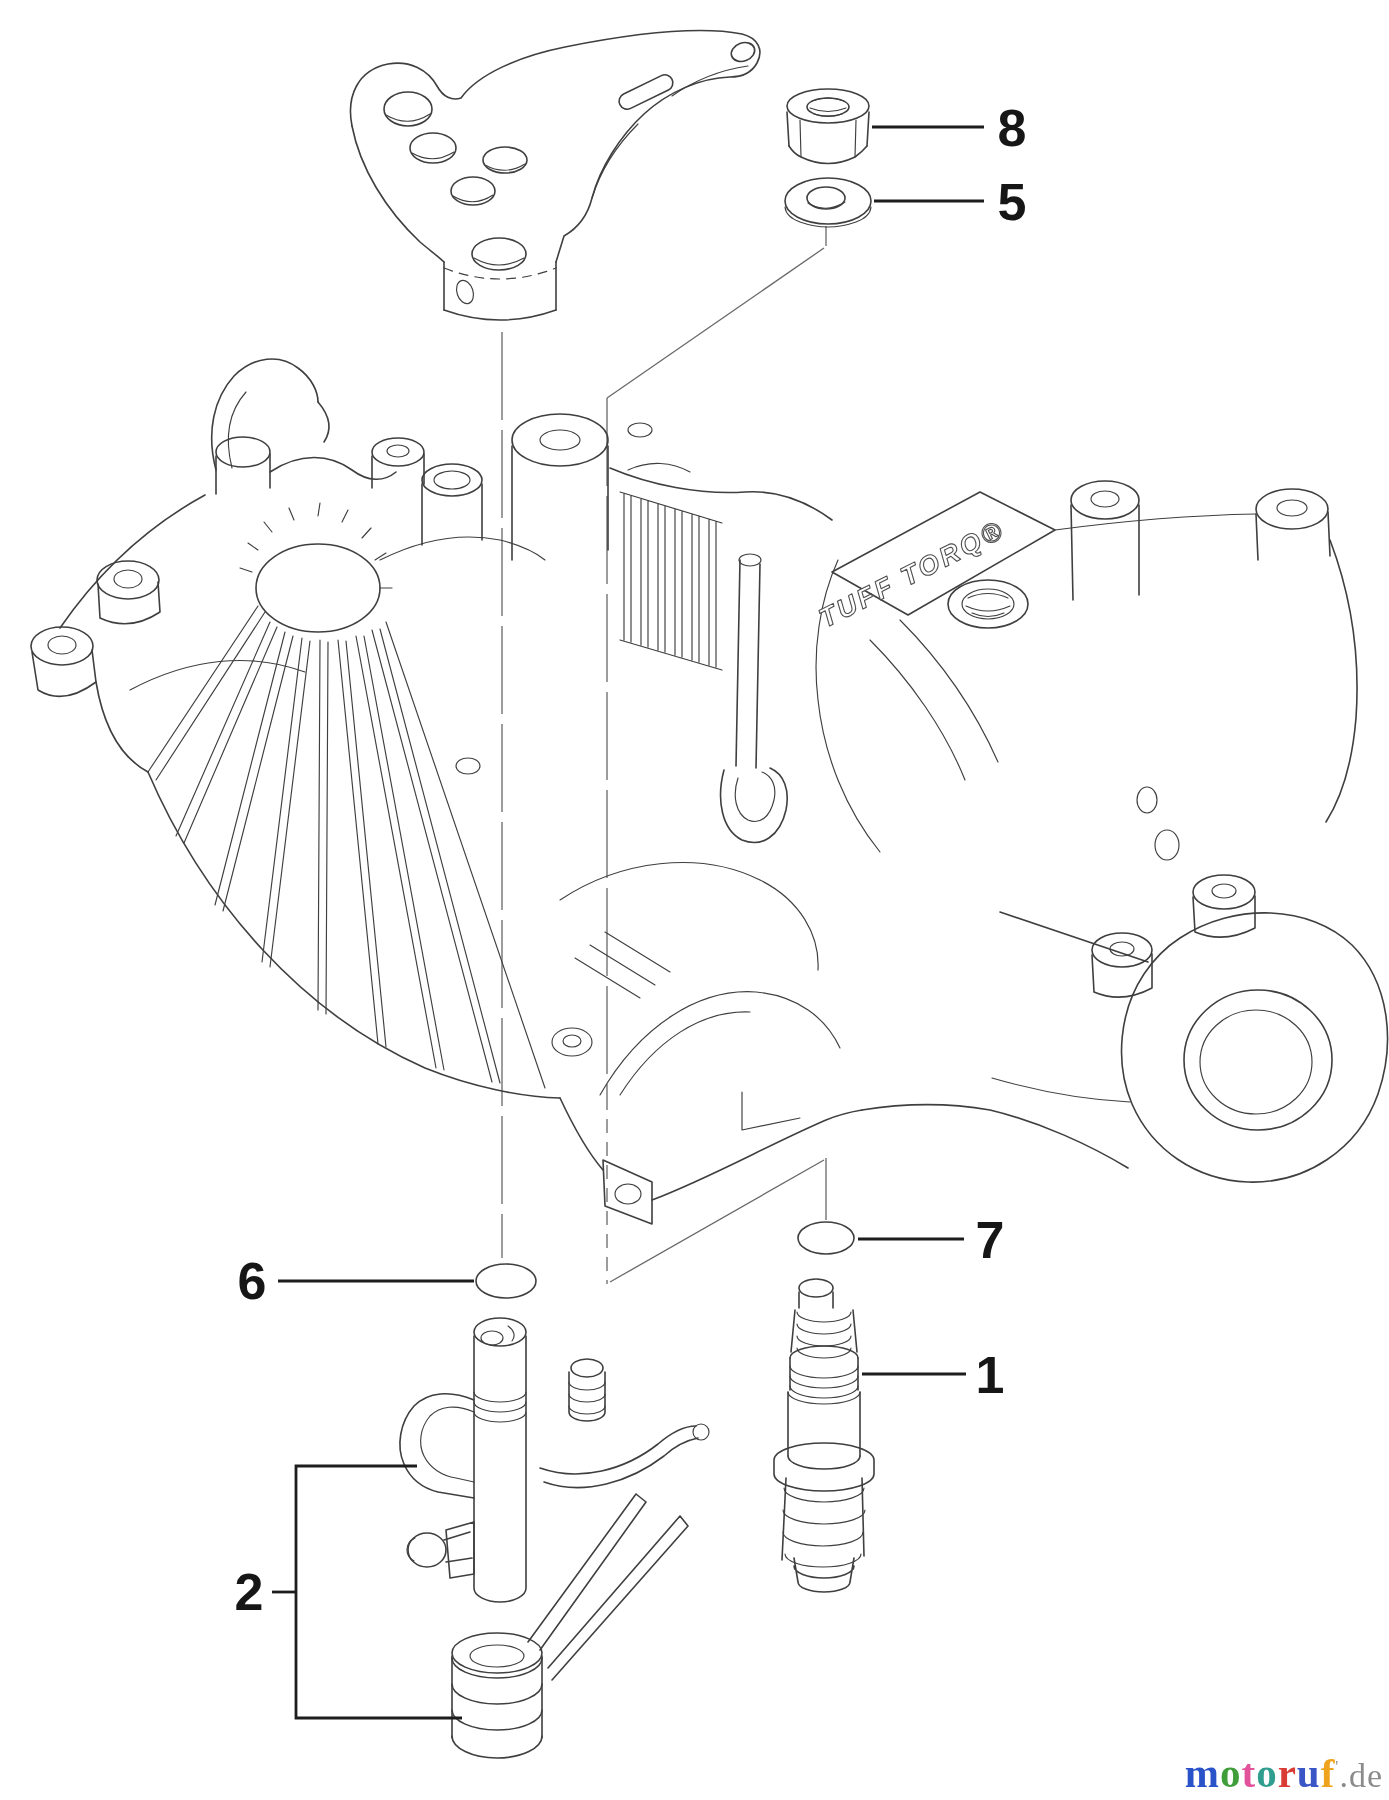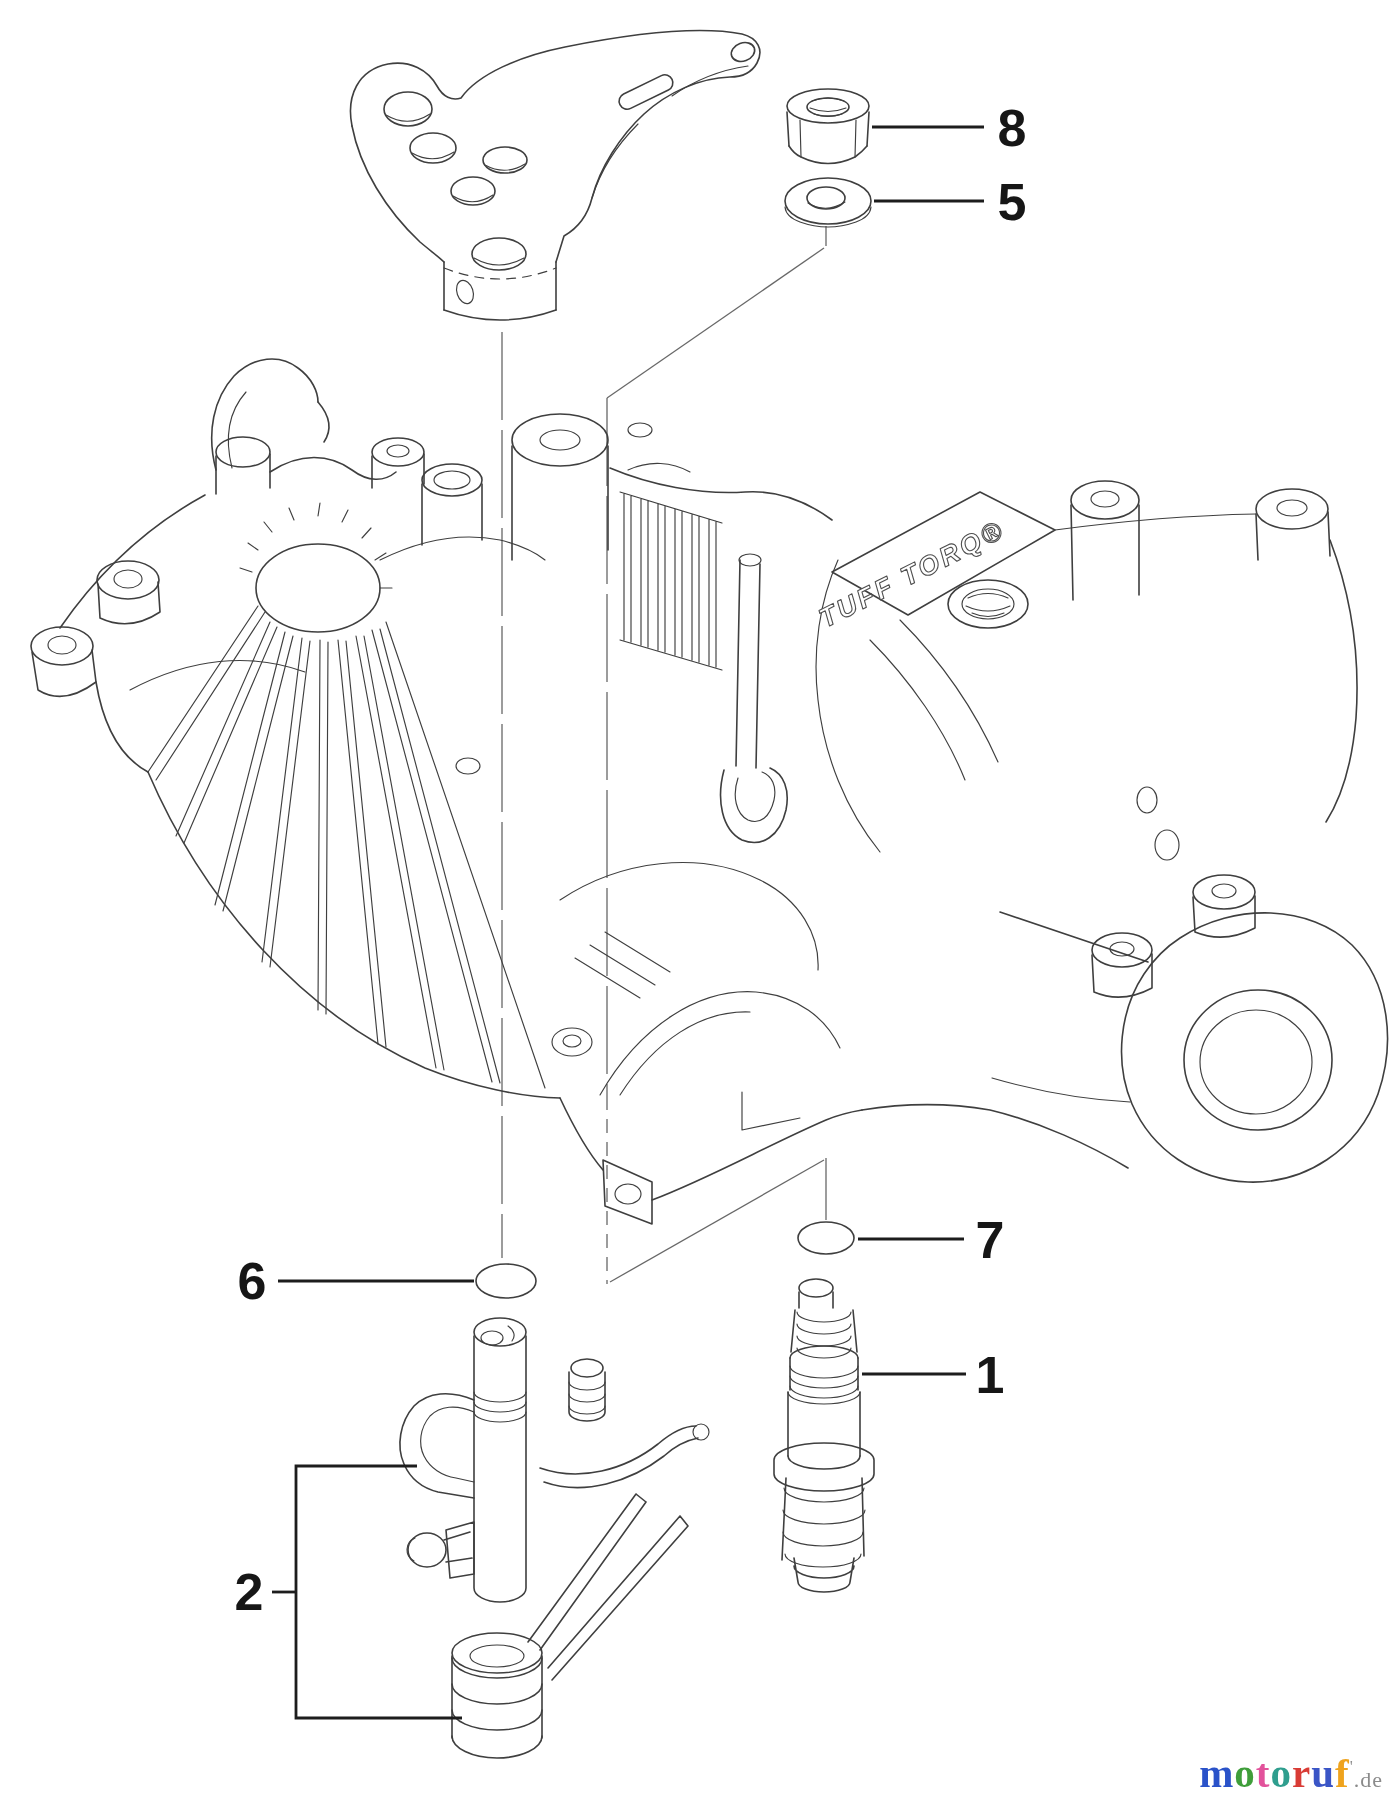--- a/index.html
+++ b/index.html
@@ -9,21 +9,21 @@
   .ln{fill:none;stroke:var(--line,#3f3f3f);stroke-width:1.6;stroke-linecap:round;stroke-linejoin:round;}
   .ln2{fill:none;stroke:var(--line,#3f3f3f);stroke-width:1.15;stroke-linecap:round;stroke-linejoin:round;}
   .thin{fill:none;stroke:#686868;stroke-width:1.3;}
   .leader{fill:none;stroke:var(--leader,#1d1d1d);stroke-width:2.8;}
   .lbl{font-family:"Liberation Sans",sans-serif;font-weight:700;font-size:52px;fill:var(--label,#161616);}
   .emboss{font-family:"Liberation Sans",sans-serif;font-style:italic;font-weight:700;font-size:27px;
           fill:#ffffff;stroke:#4f4f4f;stroke-width:1.1;letter-spacing:3px;}
   .watermark{position:absolute;right:6px;bottom:6px;font-family:"Liberation Serif",serif;
              font-size:41px;font-weight:700;letter-spacing:1px;line-height:1;}
   .wm-mark{font-size:17px;vertical-align:super;font-weight:400;}
-  .wm-suffix{font-size:22px;font-weight:400;}
+  .wm-suffix{font-size:34px;font-weight:400;}
 </style>
 </head>
 <body>
 
 <div class="stage">
 <svg width="1389" height="1800" viewBox="0 0 1389 1800" xmlns="http://www.w3.org/2000/svg">
 
   <g>
     <path class="thin" d="M 502,332 L 502,1258" stroke-dasharray="88 10"></path>
     <path class="thin" d="M 826,226 L 826,246"></path>

